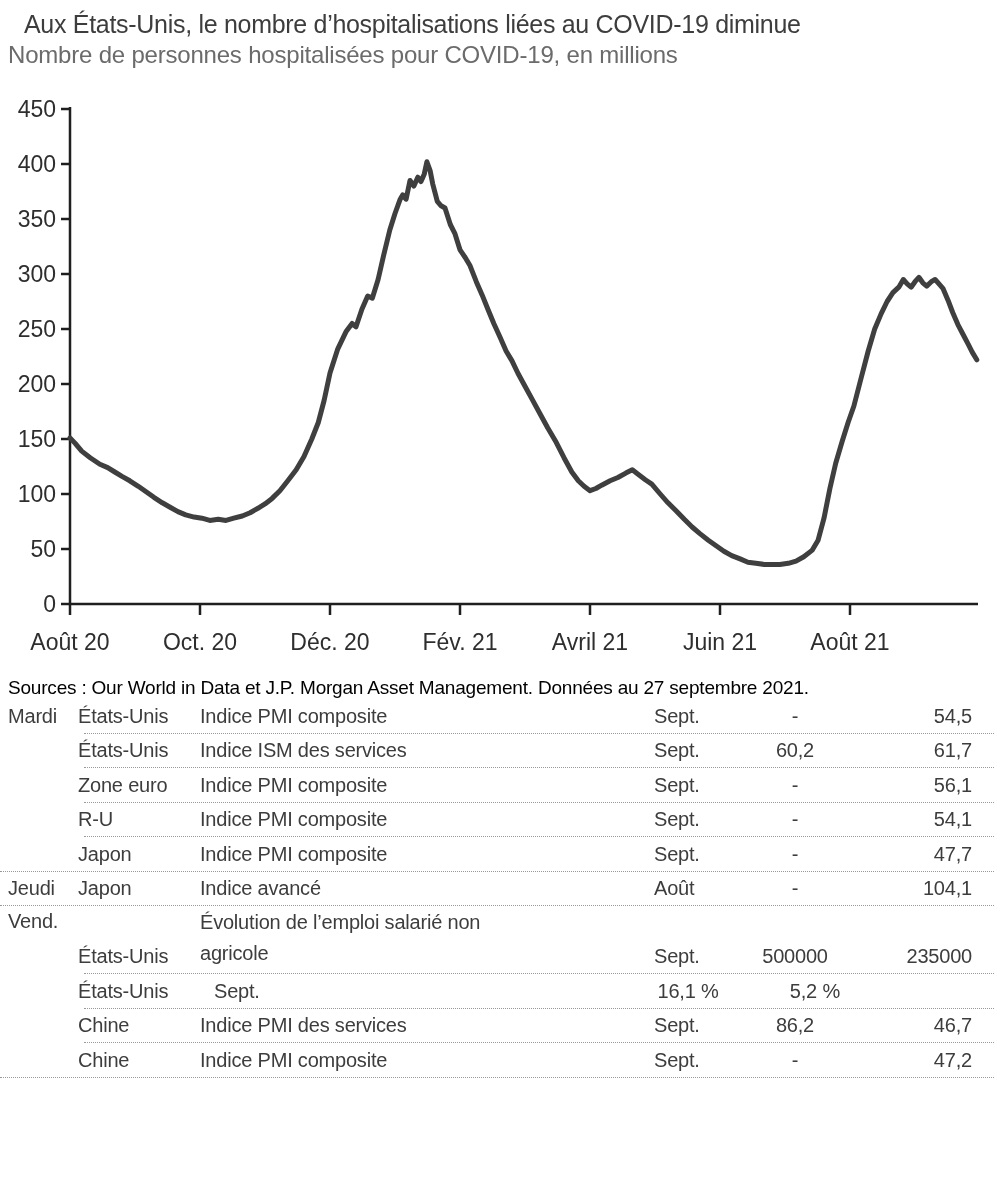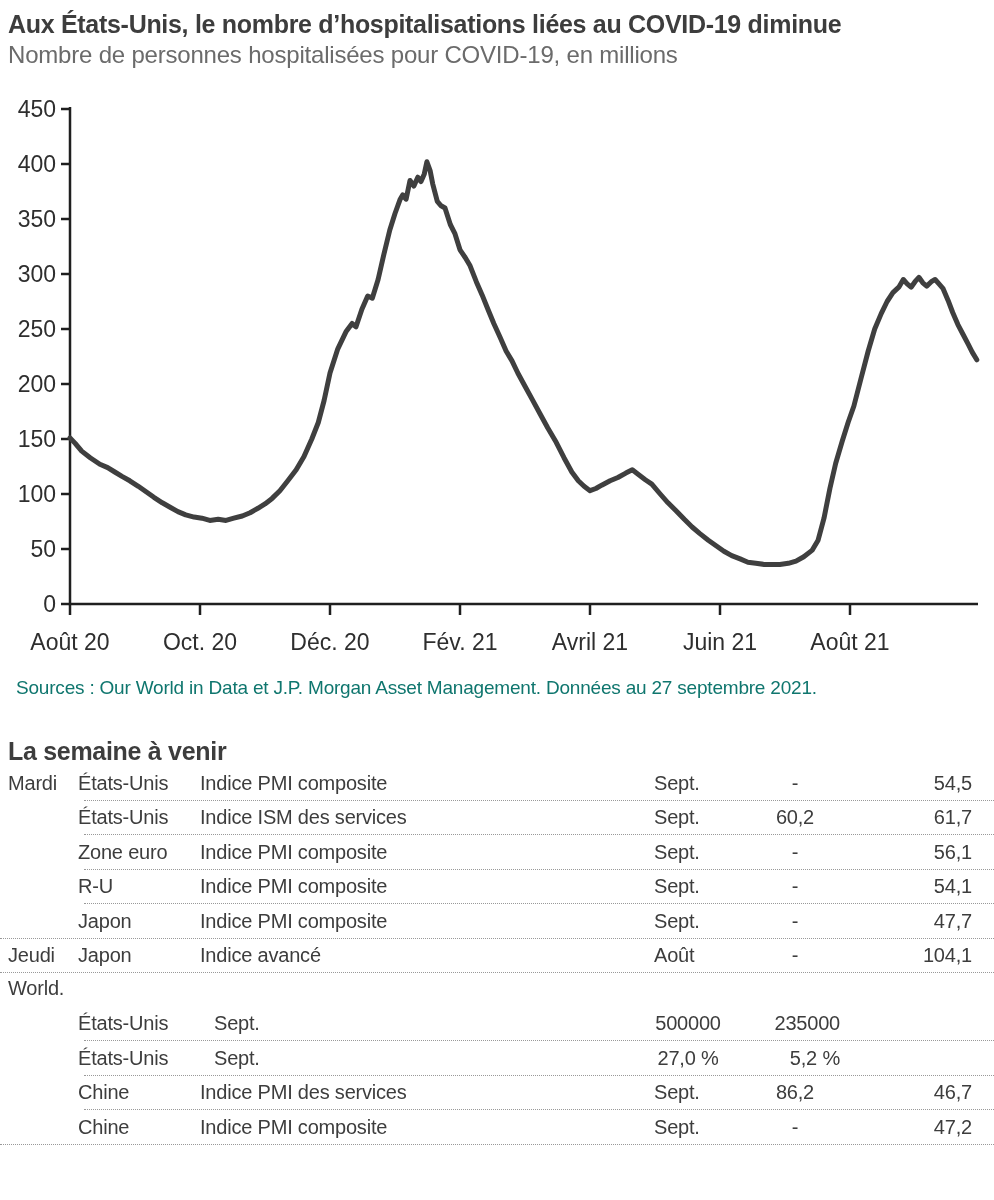--- a/index.html
+++ b/index.html
@@ -1,22 +1,22 @@
 <!DOCTYPE html>
 <html><head>
 <meta charset="utf-8">
 <style>
   html,body{margin:0;padding:0;background:#ffffff;width:994px;height:1200px;overflow:hidden;}
   body{font-family:"Liberation Sans","DejaVu Sans",sans-serif;color:#3d3d3d;}
   .page{width:994px;height:1200px;position:relative;}
-  h1.title{font-size:25px;line-height:30px;font-weight:bold;color:#3d3d3d;margin:9px 0 0;padding:0 8px;letter-spacing:-0.3px;}
+  h1.title{font-size:25px;line-height:30px;font-weight:normal;color:#3d3d3d;margin:9px 0 0;padding:0 24px;letter-spacing:-0.3px;}
   p.subtitle{font-size:24px;line-height:24px;color:#6b6b6b;margin:4px 0 0;padding:0 8px;letter-spacing:-0.2px;}
   #chart-svg{display:block;margin-top:14px;}
   #chart-svg text{font-family:"Liberation Sans","DejaVu Sans",sans-serif;font-size:23px;fill:#2e2e2e;}
-  p.source{font-size:19px;line-height:22px;color:#0f766e;margin:14px 0 0;padding:0 16px;letter-spacing:-0.2px;}
+  p.source{font-size:19px;line-height:22px;color:#000000;margin:14px 0 0;padding:0 8px;letter-spacing:-0.2px;}
   h2.section{font-size:25px;font-weight:bold;color:#3d3d3d;margin:38px 0 0;padding:0 8px;letter-spacing:-0.3px;}
   .thead,.trow{display:grid;grid-template-columns:70px 122px 440px 96px 118px 1fr;padding-left:8px;padding-right:8px;font-size:20px;letter-spacing:-0.2px;}
   .thead{margin-top:14px;font-weight:bold;align-items:end;padding-bottom:6px;border-bottom:3px solid #3a3a3a;color:#2f2f2f;}
   .trow{height:33.5px;align-items:end;line-height:25px;padding-bottom:4px;box-sizing:border-box;}
   .trow.two-line{height:67px;}
   .trow.two-line .c1{align-self:start;padding-top:3px;}
   .trow.two-line .c3{align-self:start;max-width:345px;line-height:31px;padding-top:1px;}
   .c4{padding-left:14px;}
   .c5{text-align:center;}
   .c6{text-align:right;padding-right:14px;}
@@ -64,21 +64,20 @@
       <text x="590" y="569" text-anchor="middle">Avril 21</text>
       <line x1="720" x2="720" y1="523" y2="534" stroke="#1f1f1f" stroke-width="2.5"></line>
       <text x="720" y="569" text-anchor="middle">Juin 21</text>
       <line x1="850" x2="850" y1="523" y2="534" stroke="#1f1f1f" stroke-width="2.5"></line>
       <text x="850" y="569" text-anchor="middle">Août 21</text>
       <polyline points="70.0,356.9 75.2,362.4 81.7,370.1 90.2,376.7 99.9,383.3 107.7,386.6 114.8,391.0 122.0,395.4 129.8,399.8 138.3,405.3 146.1,410.8 153.9,416.3 162.3,421.8 170.1,426.2 177.9,430.6 185.7,433.9 194.1,436.1 201.9,437.2 209.8,439.4 218.2,438.3 226.0,439.4 233.8,437.2 242.3,435.0 250.1,431.7 257.9,427.3 265.0,422.9 272.1,417.4 279.9,409.7 287.8,399.8 296.2,388.8 304.0,375.6 311.8,358.0 318.3,341.5 324.1,319.5 330.0,292.0 337.8,267.8 346.3,250.2 352.1,242.5 356.0,245.8 361.9,228.2 367.7,215.0 372.3,217.2 378.1,198.5 383.9,173.2 389.8,149.0 395.0,132.5 400.2,118.2 402.8,113.8 406.1,118.2 410.0,99.5 413.9,105.0 417.8,96.2 421.0,100.6 424.3,92.9 426.9,80.8 430.1,89.6 432.7,102.8 437.3,120.4 441.1,124.8 445.0,127.0 450.3,143.5 454.8,152.3 460.0,168.8 465.2,176.5 469.8,184.2 476.3,200.7 482.1,213.9 487.9,228.2 493.8,242.5 500.3,256.8 506.1,270.0 512.0,279.9 517.8,292.0 525.0,305.2 532.2,318.4 540.0,332.7 547.8,347.0 556.2,361.3 564.0,376.7 571.8,391.0 578.3,399.8 584.1,405.3 590.0,409.7 595.9,407.5 601.7,404.2 610.1,399.8 617.9,396.5 625.8,392.1 632.3,388.8 638.1,393.2 645.3,398.7 651.8,403.1 660.2,413.0 668.0,421.8 675.8,429.5 684.3,438.3 692.1,446.0 699.9,452.6 708.3,459.2 716.1,464.7 723.9,470.2 731.7,474.6 740.1,477.9 747.9,481.2 755.8,482.3 764.2,483.4 772.0,483.4 779.8,483.4 788.3,482.3 796.0,480.1 803.8,475.7 812.3,469.1 818.1,459.2 824.0,437.2 829.9,407.5 835.7,382.2 842.2,360.2 848.1,341.5 853.9,325.0 861.0,297.5 868.2,270.0 874.7,248.0 881.2,232.6 887.1,220.5 892.9,211.7 898.8,206.2 903.3,198.5 907.2,202.9 911.1,206.2 915.0,200.7 918.9,196.3 922.8,201.8 926.7,205.1 931.3,200.7 935.1,198.5 939.0,202.9 942.9,207.3 948.1,219.4 952.7,231.5 957.9,243.6 963.1,253.5 968.3,263.4 972.2,271.1 976.8,278.8" fill="none" stroke="#3f3f3f" stroke-width="5" stroke-linejoin="round" stroke-linecap="round"></polyline>
     </svg>
 
   <p class="source">Sources : Our World in Data et J.P. Morgan Asset Management. Données au 27 septembre 2021.</p>
 
-  <h2 class="section">La semaine à venir</h2>
 
   <div id="table-rows">
       <div class="trow">
         <span class="c1">Mardi</span>
         <span class="c2">États-Unis</span>
         <span class="c3">Indice PMI composite</span>
         <span class="c4">Sept.</span>
         <span class="c5">-</span>
         <span class="c6">54,5</span>
       </div>
@@ -122,32 +121,33 @@
       <div class="trow">
         <span class="c1">Jeudi</span>
         <span class="c2">Japon</span>
         <span class="c3">Indice avancé</span>
         <span class="c4">Août</span>
         <span class="c5">-</span>
         <span class="c6">104,1</span>
       </div>
       <div class="sep"></div>
       <div class="trow two-line">
-        <span class="c1">World.</span>
+        <span class="c1">Vend.</span>
         <span class="c2">États-Unis</span>
+        <span class="c3">Évolution de l’emploi salarié non agricole</span>
         <span class="c4">Sept.</span>
         <span class="c5">500000</span>
         <span class="c6">235000</span>
       </div>
       <div class="sep indent"></div>
       <div class="trow">
         <span class="c1"></span>
         <span class="c2">États-Unis</span>
         <span class="c4">Sept.</span>
-        <span class="c5">27,0 %</span>
+        <span class="c5">16,1 %</span>
         <span class="c6">5,2 %</span>
       </div>
       <div class="sep indent"></div>
       <div class="trow">
         <span class="c1"></span>
         <span class="c2">Chine</span>
         <span class="c3">Indice PMI des services</span>
         <span class="c4">Sept.</span>
         <span class="c5">86,2</span>
         <span class="c6">46,7</span>

